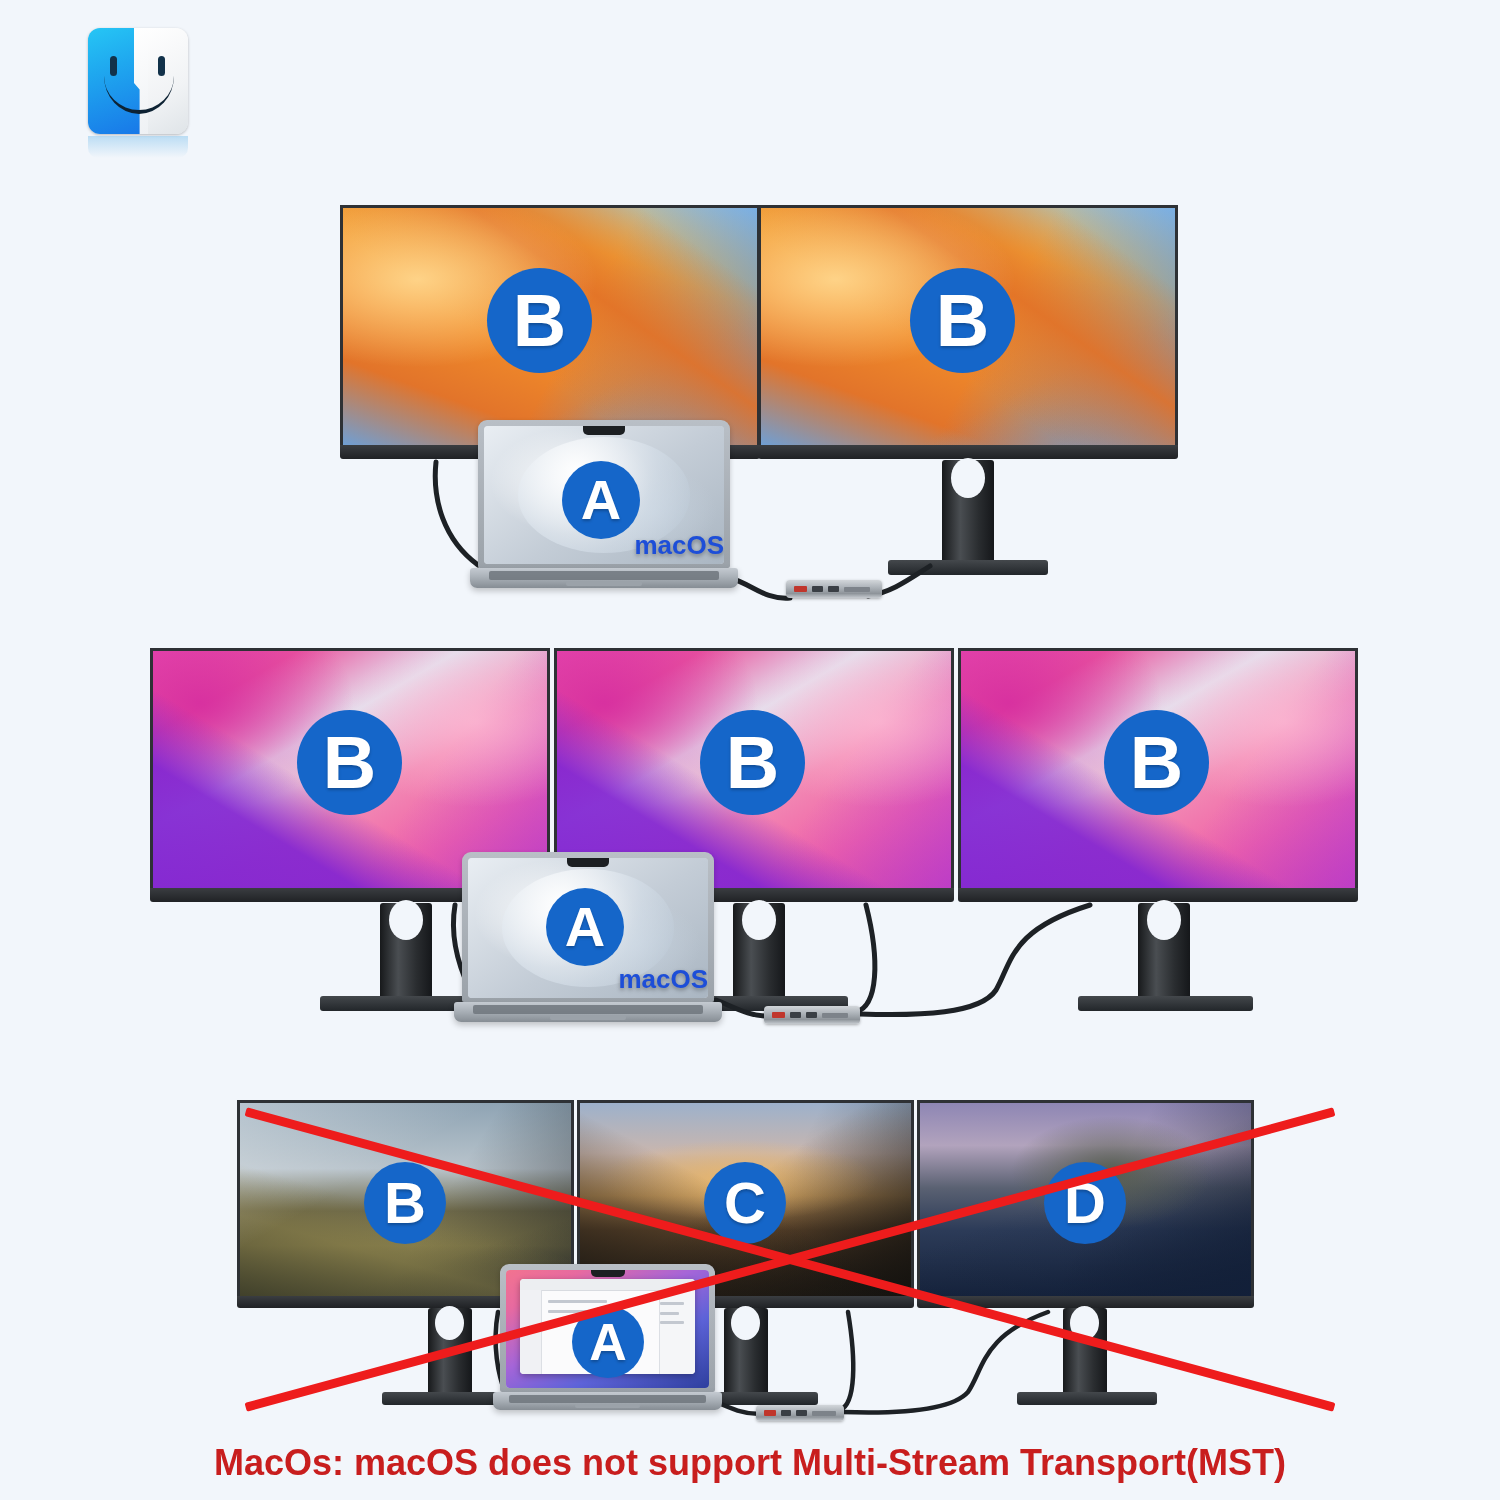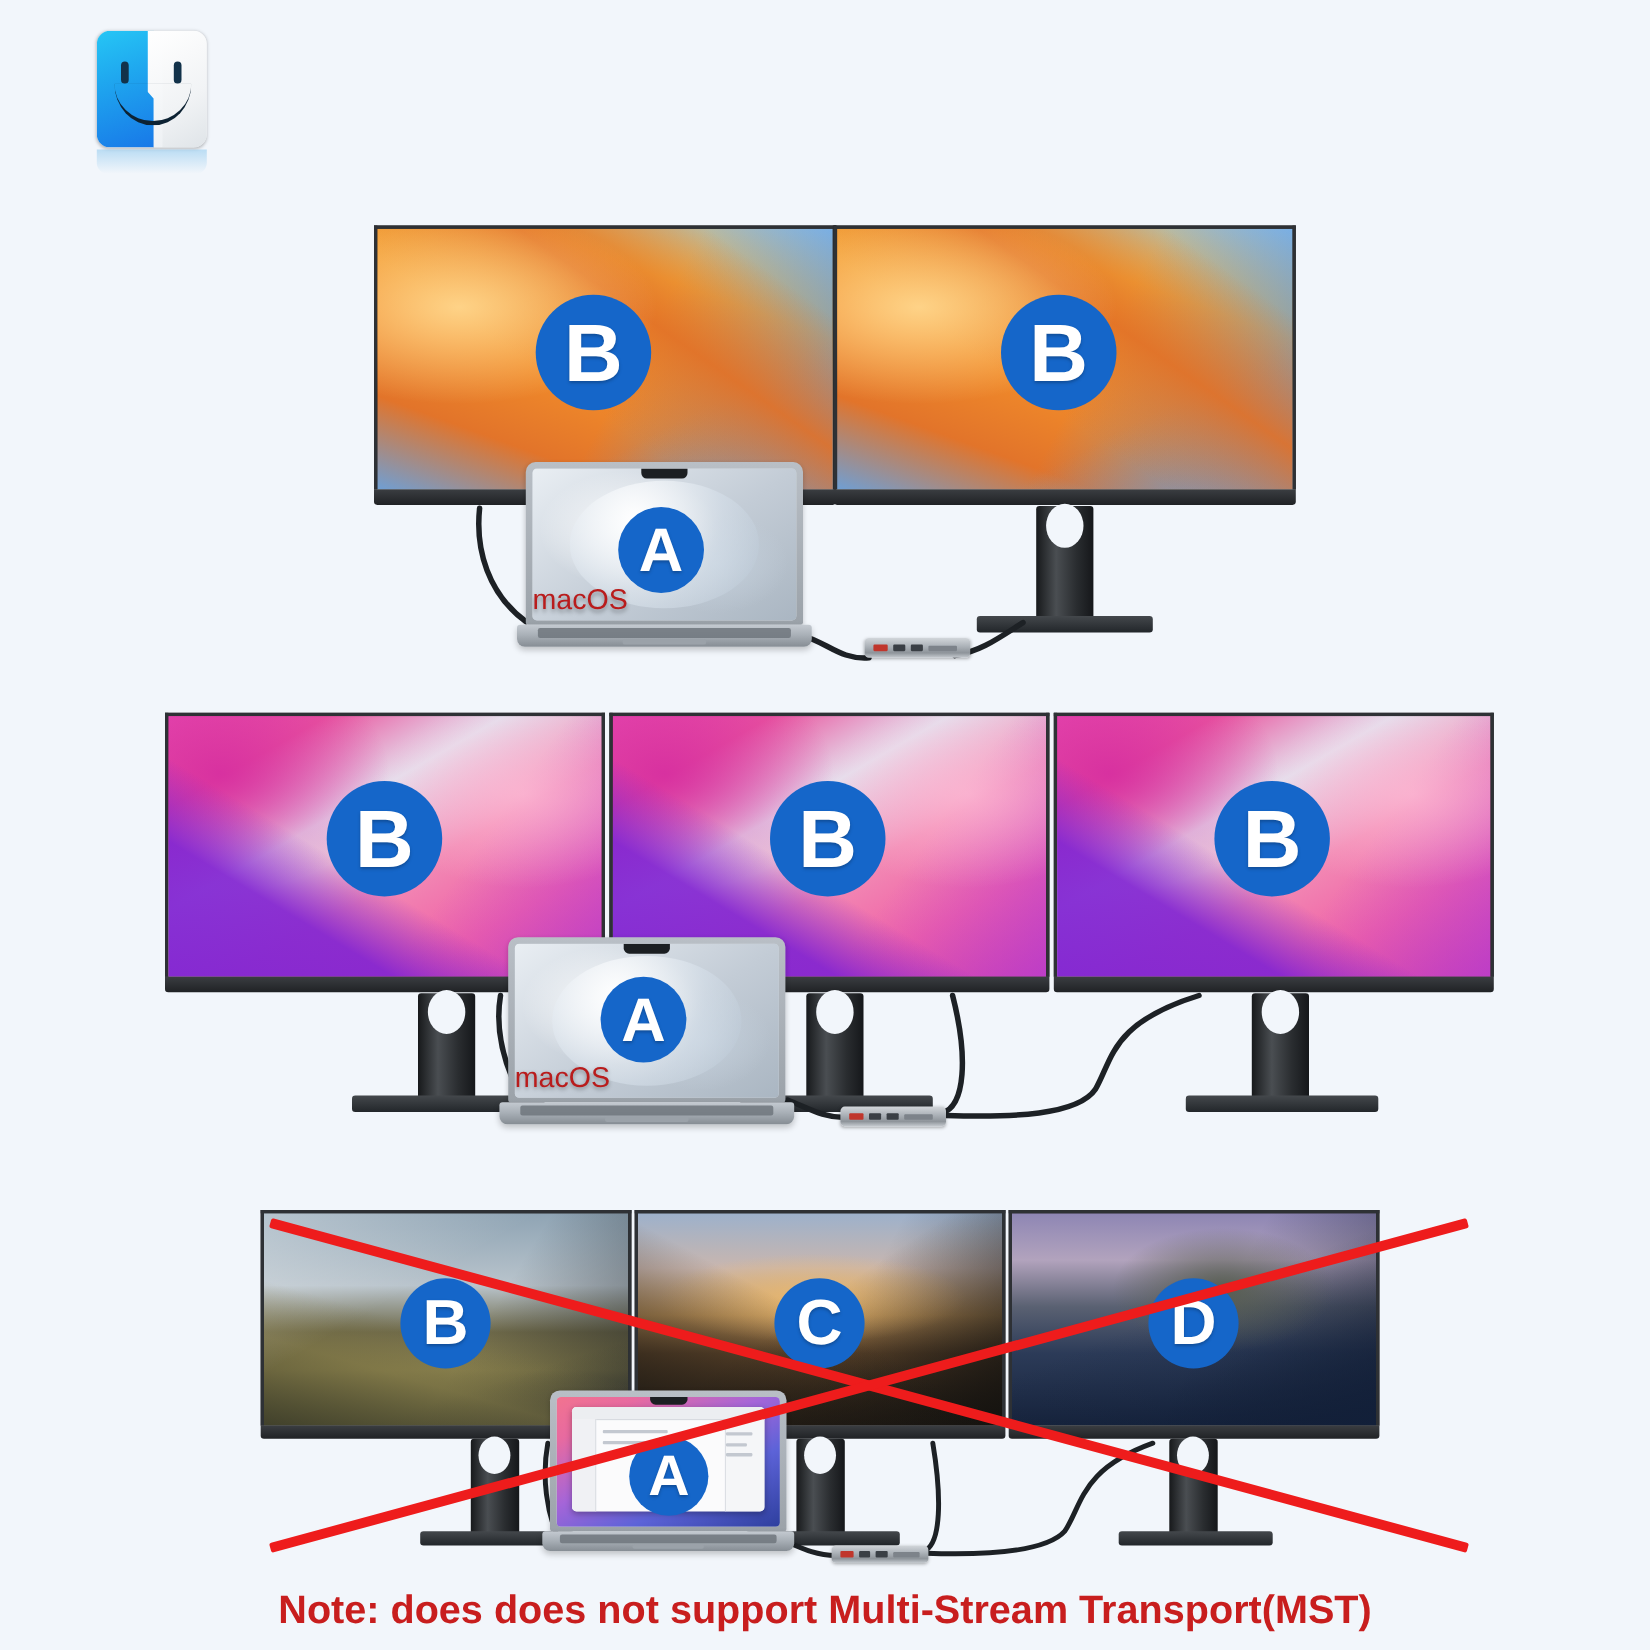--- a/index.html
+++ b/index.html
@@ -168,22 +168,22 @@
     background:
       radial-gradient(ellipse 54% 62% at 36% 40%,rgba(255,255,255,.95),rgba(255,255,255,0) 62%),
       radial-gradient(ellipse 42% 52% at 70% 62%,rgba(196,208,220,.9),rgba(196,208,220,0) 64%),
       linear-gradient(145deg,#e9eef3 0%,#c3ccd6 55%,#aab6c2 100%);
   }
   .wp-mac:after{
     content:"";position:absolute;left:14%;top:8%;width:72%;height:84%;border-radius:50%;
     background:radial-gradient(circle at 34% 30%,rgba(255,255,255,.95),rgba(214,224,234,.6) 58%,rgba(170,186,202,.35) 100%);
   }
   .mac-label{
-    position:absolute;left:0;bottom:2%;width:100%;text-align:left;
-    color:#b91c1c;font-weight:normal;z-index:5;
+    position:absolute;left:0;bottom:2%;width:100%;text-align:right;
+    color:#1d4ed8;font-weight:bold;z-index:5;
     text-shadow:0 2px 4px rgba(0,0,0,.35);
   }
   .lid-bigsur{
     position:absolute;inset:0;
     background:linear-gradient(152deg,#f2738f 0%,#e76aa0 18%,#a565d8 44%,#5d63d8 68%,#2e3f9e 100%);
   }
   .appwin{
     position:absolute;left:7%;top:8%;width:86%;height:80%;
     background:#fbfbfc;border-radius:4px;overflow:hidden;
     box-shadow:0 2px 6px rgba(0,0,0,.3);
@@ -457,15 +457,15 @@
       <span class="port red"></span>
       <span class="port usb"></span>
       <span class="port usb"></span>
       <span class="port sd"></span>
     </div>
 
     <div class="xline" style="left:226px;top:1255px;width:1128px;transform:rotate(15.2deg);"></div>
     <div class="xline" style="left:226px;top:1255px;width:1128px;transform:rotate(-15.2deg);"></div>
   </div>
 
-  <div class="note">Note: does does not support Multi-Stream Transport(MST)</div>
+  <div class="note">MacOs: macOS does not support Multi-Stream Transport(MST)</div>
 
 </div>
 
 </body></html>

